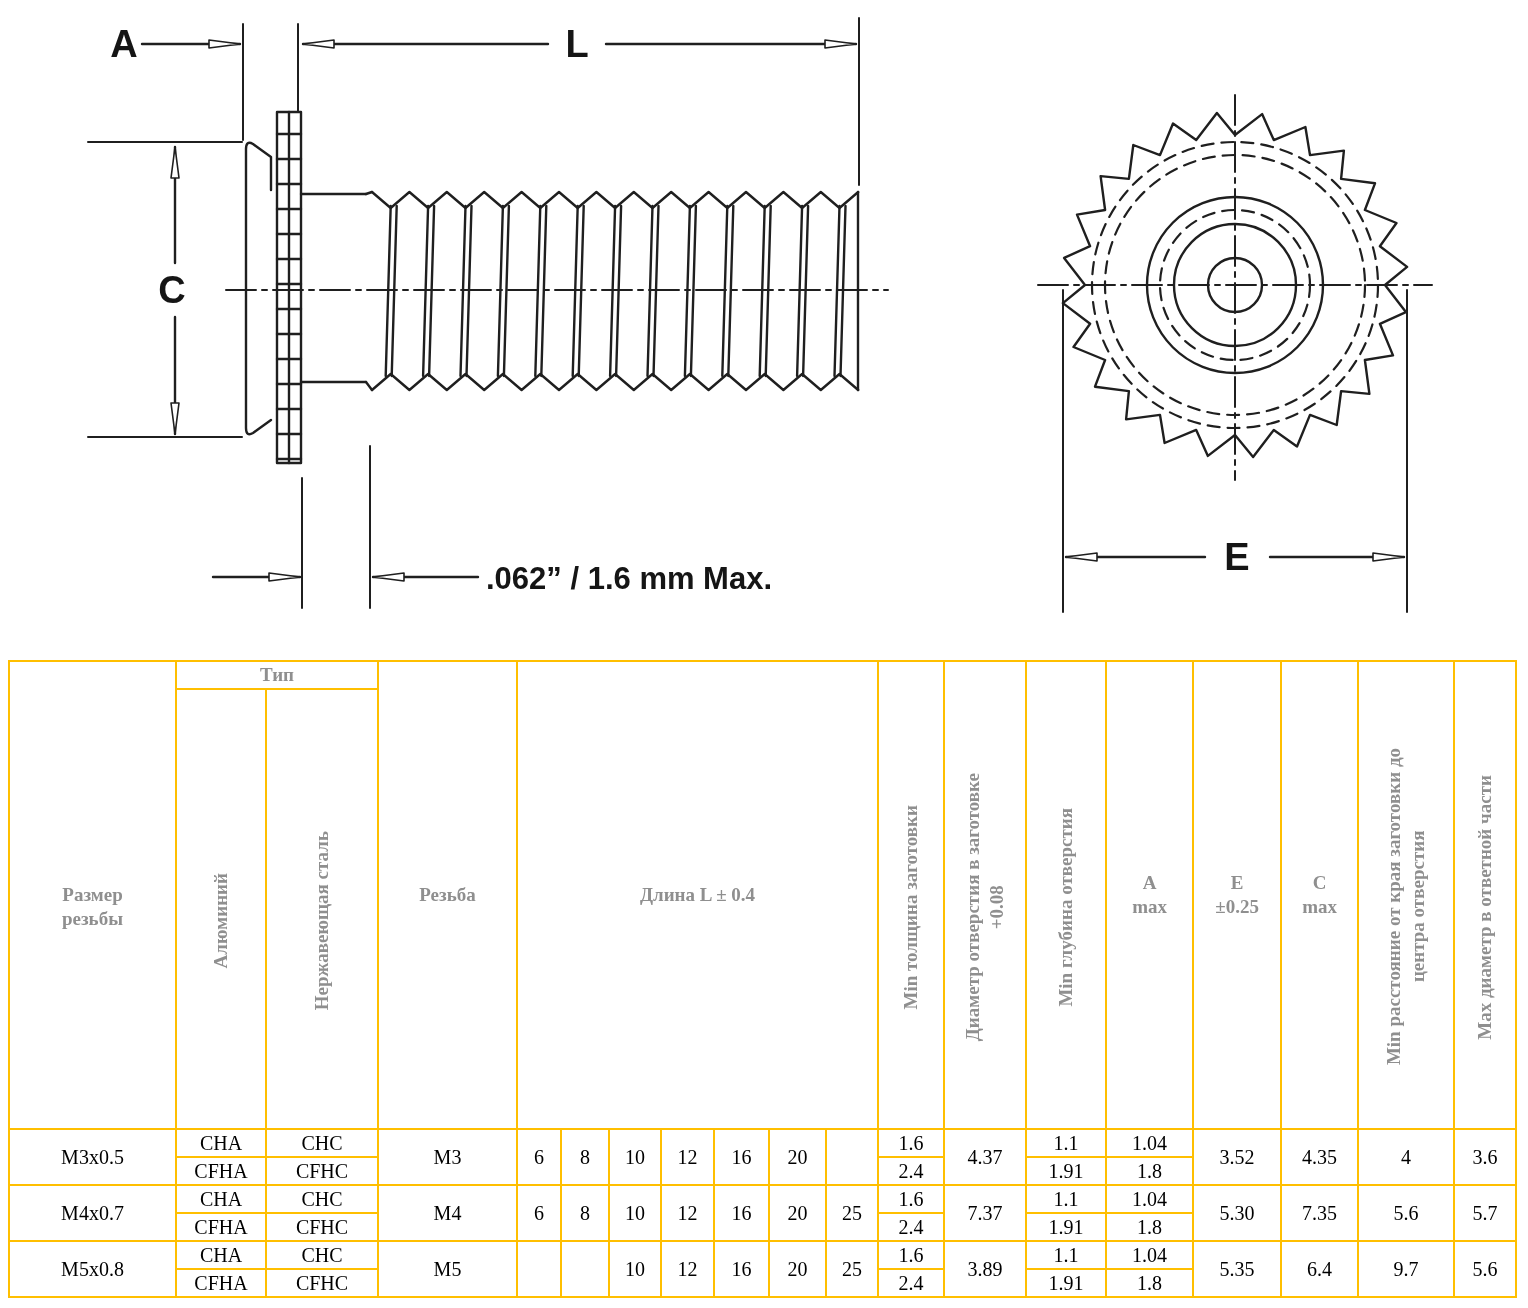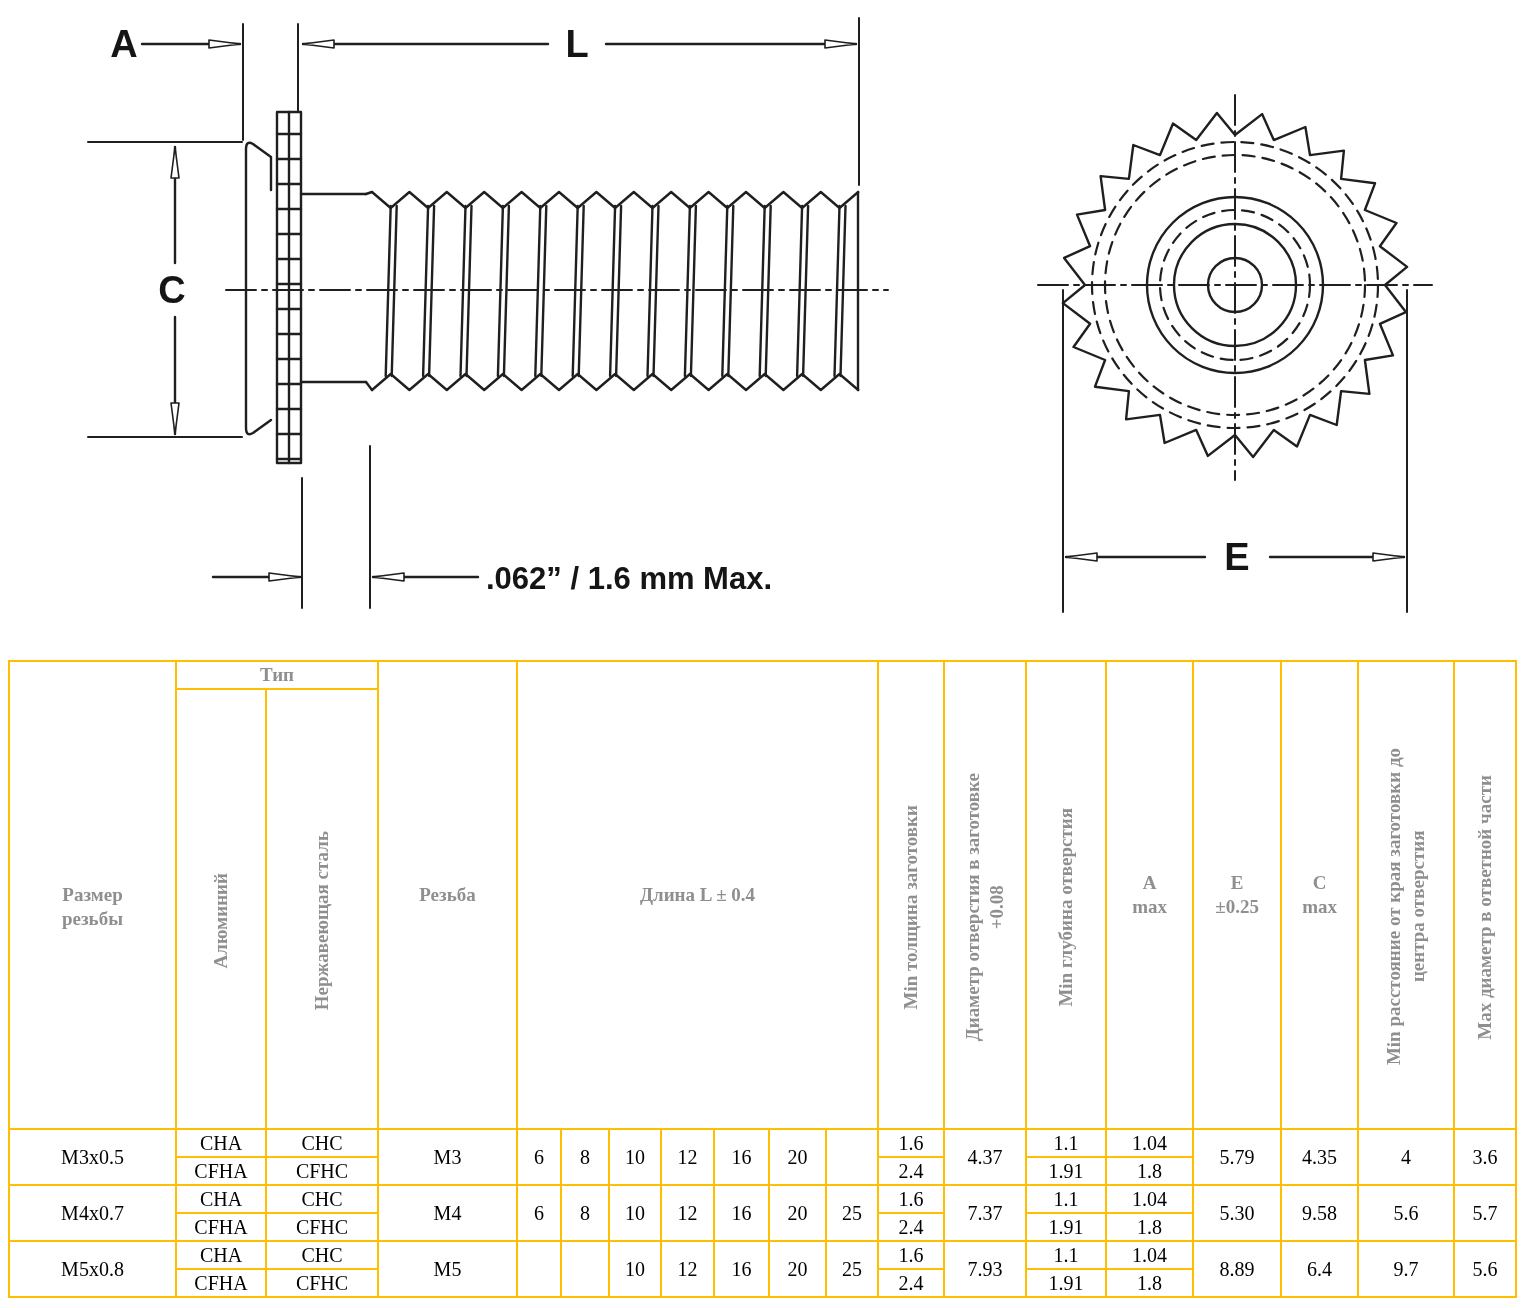--- a/index.html
+++ b/index.html
@@ -212,21 +212,21 @@
       <td rowspan="2">8</td>
       <td rowspan="2">10</td>
       <td rowspan="2">12</td>
       <td rowspan="2">16</td>
       <td rowspan="2">20</td>
       <td rowspan="2"></td>
       <td>1.6</td>
       <td rowspan="2">4.37</td>
       <td>1.1</td>
       <td>1.04</td>
-      <td rowspan="2">5.79</td>
+      <td rowspan="2">3.52</td>
       <td rowspan="2">4.35</td>
       <td rowspan="2">4</td>
       <td rowspan="2">3.6</td>
     </tr>
     <tr>
       <td>CFHA</td>
       <td>CFHC</td>
       <td>2.4</td>
       <td>1.91</td>
       <td>1.8</td>
@@ -242,21 +242,21 @@
       <td rowspan="2">10</td>
       <td rowspan="2">12</td>
       <td rowspan="2">16</td>
       <td rowspan="2">20</td>
       <td rowspan="2">25</td>
       <td>1.6</td>
       <td rowspan="2">7.37</td>
       <td>1.1</td>
       <td>1.04</td>
       <td rowspan="2">5.30</td>
-      <td rowspan="2">9.58</td>
+      <td rowspan="2">7.35</td>
       <td rowspan="2">5.6</td>
       <td rowspan="2">5.7</td>
     </tr>
     <tr>
       <td>CFHA</td>
       <td>CFHC</td>
       <td>2.4</td>
       <td>1.91</td>
       <td>1.8</td>
     </tr>
@@ -267,24 +267,24 @@
       <td>CHC</td>
       <td rowspan="2">M5</td>
       <td rowspan="2"></td>
       <td rowspan="2"></td>
       <td rowspan="2">10</td>
       <td rowspan="2">12</td>
       <td rowspan="2">16</td>
       <td rowspan="2">20</td>
       <td rowspan="2">25</td>
       <td>1.6</td>
-      <td rowspan="2">7.93</td>
+      <td rowspan="2">3.89</td>
       <td>1.1</td>
       <td>1.04</td>
-      <td rowspan="2">8.89</td>
+      <td rowspan="2">5.35</td>
       <td rowspan="2">6.4</td>
       <td rowspan="2">9.7</td>
       <td rowspan="2">5.6</td>
     </tr>
     <tr>
       <td>CFHA</td>
       <td>CFHC</td>
       <td>2.4</td>
       <td>1.91</td>
       <td>1.8</td>

